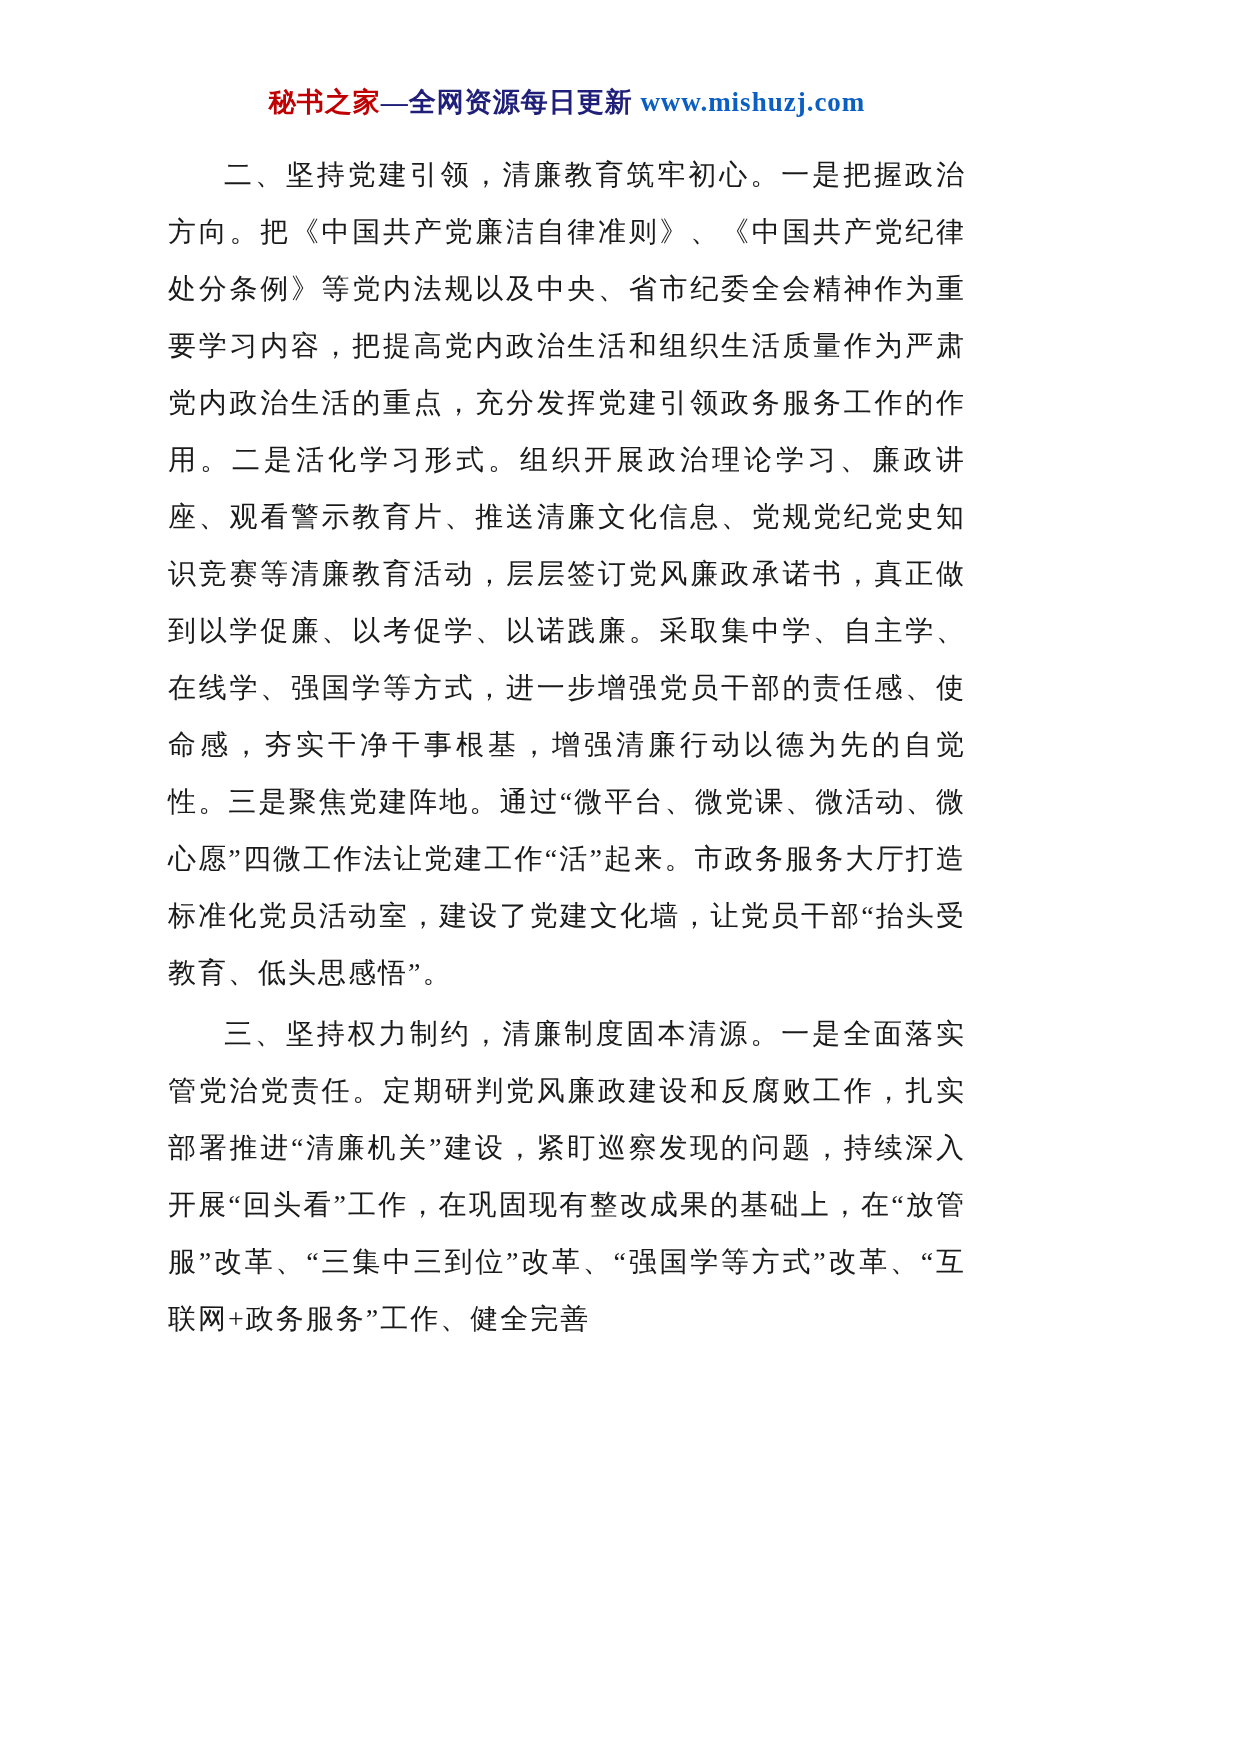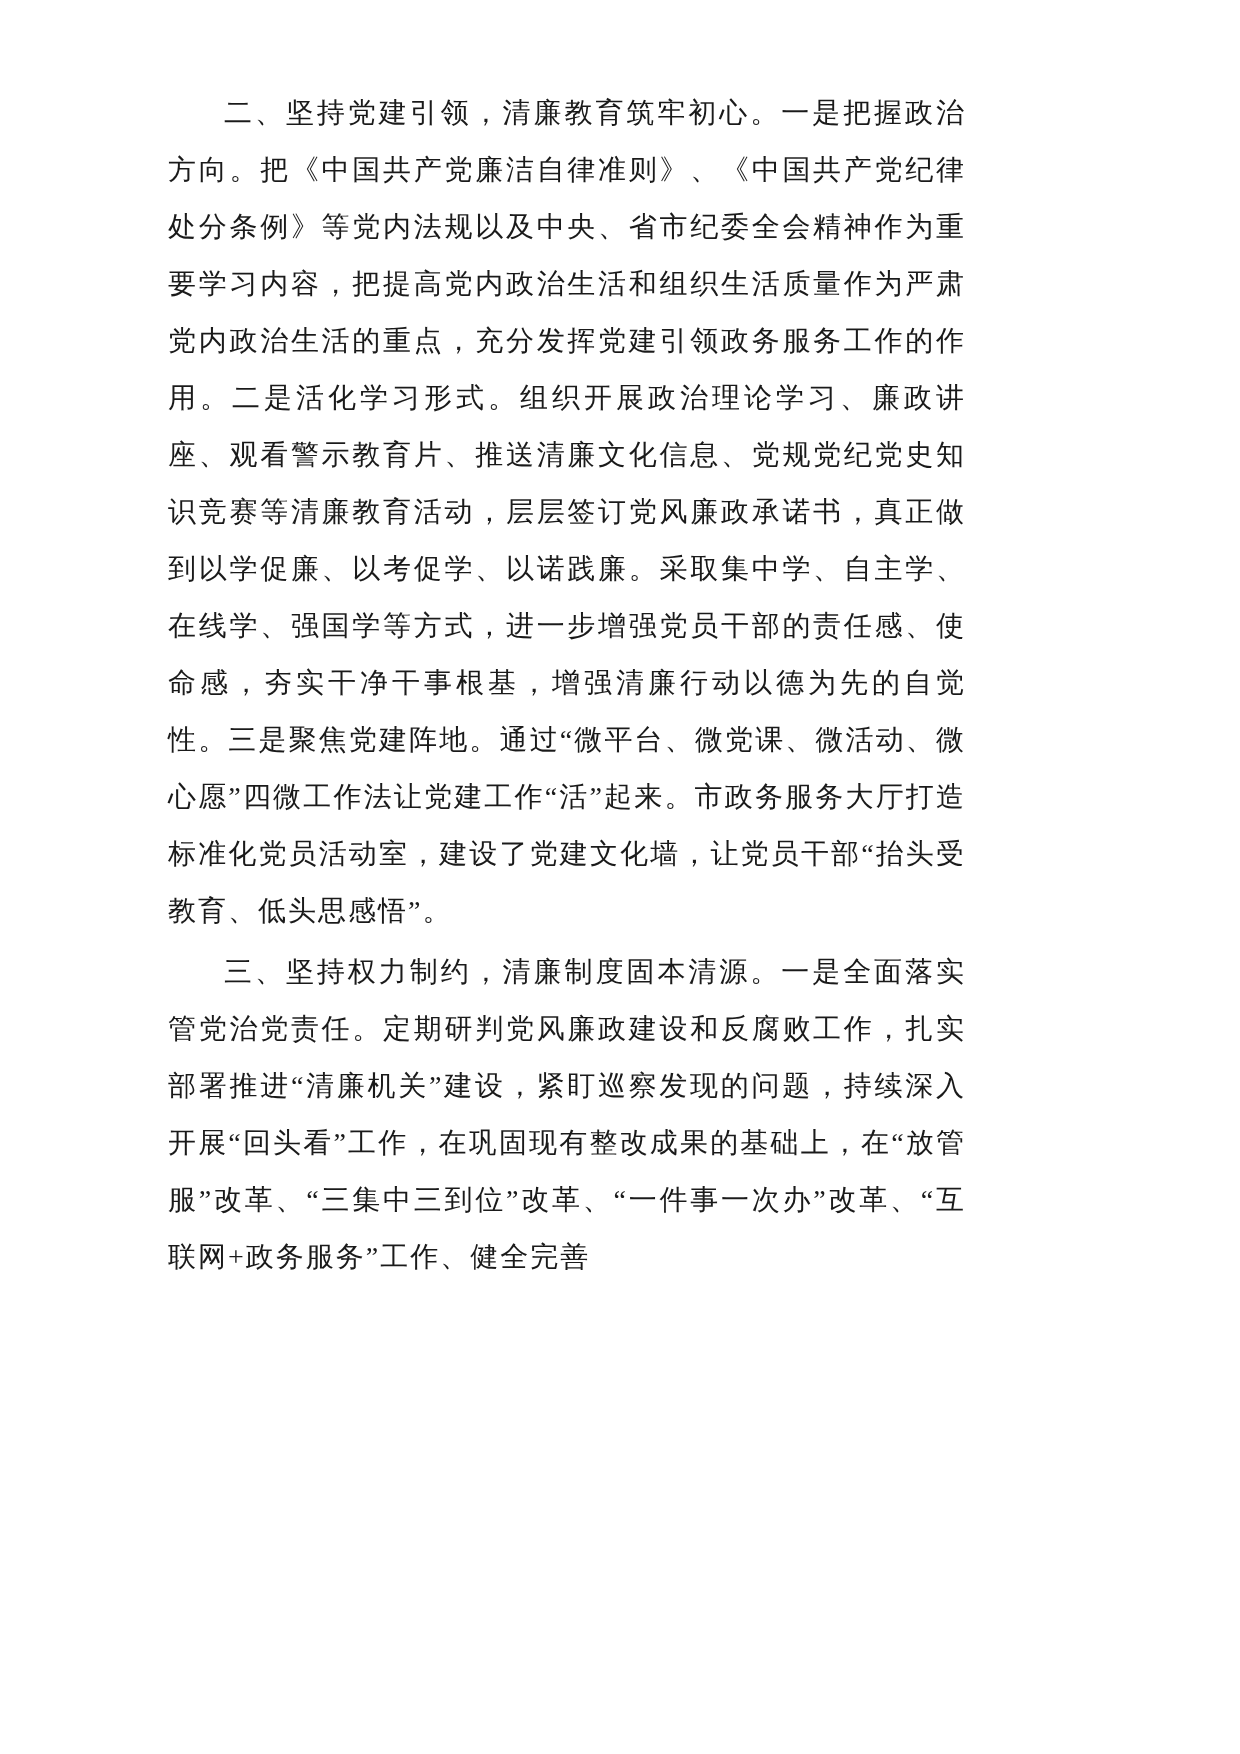--- a/index.html
+++ b/index.html
@@ -44,19 +44,22 @@
     margin: 0 0 4px 0;
     word-break: break-all;
   }
 </style>
 </head>
 <body>
 
 <div class="page">
   <div class="content">
 
+    <div class="header-line">
+      <span class="brand">秘书之家</span><span class="tagline">—全网资源每日更新 </span><span class="site-url">www.mishuzj.com</span>
+    </div>
 
     <p class="doc-paragraph">二、坚持党建引领，清廉教育筑牢初心。一是把握政治方向。把《中国共产党廉洁自律准则》、《中国共产党纪律处分条例》等党内法规以及中央、省市纪委全会精神作为重要学习内容，把提高党内政治生活和组织生活质量作为严肃党内政治生活的重点，充分发挥党建引领政务服务工作的作用。二是活化学习形式。组织开展政治理论学习、廉政讲座、观看警示教育片、推送清廉文化信息、党规党纪党史知识竞赛等清廉教育活动，层层签订党风廉政承诺书，真正做到以学促廉、以考促学、以诺践廉。采取集中学、自主学、在线学、强国学等方式，进一步增强党员干部的责任感、使命感，夯实干净干事根基，增强清廉行动以德为先的自觉性。三是聚焦党建阵地。通过“微平台、微党课、微活动、微心愿”四微工作法让党建工作“活”起来。市政务服务大厅打造标准化党员活动室，建设了党建文化墙，让党员干部“抬头受教育、低头思感悟”。</p>
 
-    <p class="doc-paragraph">三、坚持权力制约，清廉制度固本清源。一是全面落实管党治党责任。定期研判党风廉政建设和反腐败工作，扎实部署推进“清廉机关”建设，紧盯巡察发现的问题，持续深入开展“回头看”工作，在巩固现有整改成果的基础上，在“放管服”改革、“三集中三到位”改革、“一件事一次办”改革、“互联网+政务服务”工作、健全完善</p>
+    <p class="doc-paragraph">三、坚持权力制约，清廉制度固本清源。一是全面落实管党治党责任。定期研判党风廉政建设和反腐败工作，扎实部署推进“清廉机关”建设，紧盯巡察发现的问题，持续深入开展“回头看”工作，在巩固现有整改成果的基础上，在“放管服”改革、“三集中三到位”改革、“强国学等方式”改革、“互联网+政务服务”工作、健全完善</p>
 
   </div>
 </div>
 
 </body></html>

